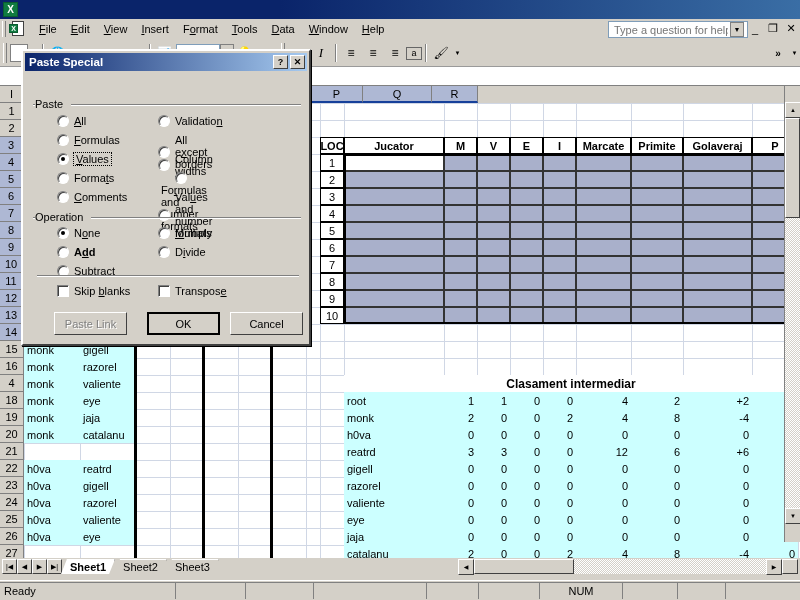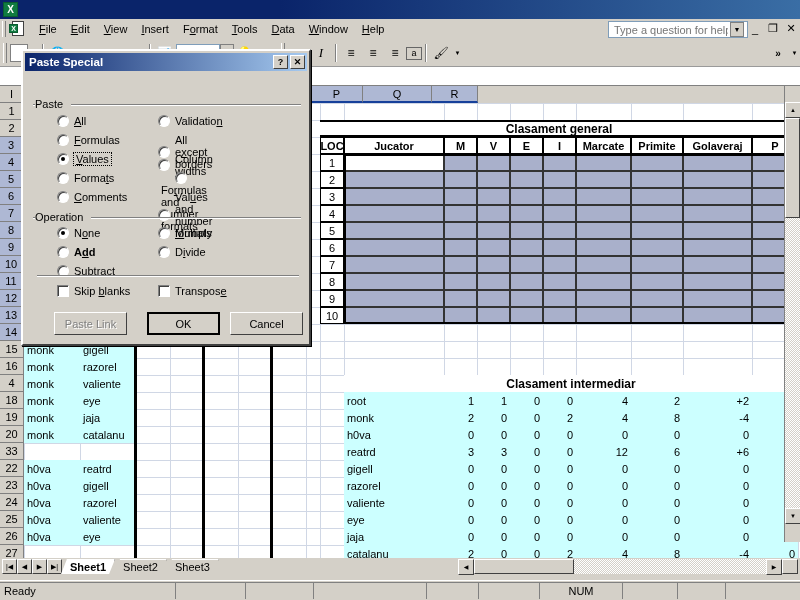--- a/index.html
+++ b/index.html
@@ -297,21 +297,21 @@
         <div class="rh sel">11</div>
         <div class="rh sel">12</div>
         <div class="rh sel">13</div>
         <div class="rh sel">14</div>
         <div class="rh">15</div>
         <div class="rh">16</div>
         <div class="rh">4</div>
         <div class="rh">18</div>
         <div class="rh">19</div>
         <div class="rh">20</div>
-        <div class="rh">33</div>
+        <div class="rh">21</div>
         <div class="rh">22</div>
         <div class="rh">23</div>
         <div class="rh">24</div>
         <div class="rh">25</div>
         <div class="rh">26</div>
         <div class="rh">27</div>
       </div>
     <div class="cellarea" id="cellarea">
         <div class="gline-v" style="left: 0px;"></div>
         <div class="gline-v" style="left: 56px;"></div>
@@ -353,21 +353,20 @@
         <div class="gline-h" style="top: 289px;"></div>
         <div class="gline-h" style="top: 306px;"></div>
         <div class="gline-h" style="top: 323px;"></div>
         <div class="gline-h" style="top: 340px;"></div>
         <div class="gline-h" style="top: 357px;"></div>
         <div class="gline-h" style="top: 374px;"></div>
         <div class="gline-h" style="top: 391px;"></div>
         <div class="gline-h" style="top: 408px;"></div>
         <div class="gline-h" style="top: 425px;"></div>
         <div class="gline-h" style="top: 442px;"></div>
-        <div class="cell bold ctr" style="left: 296px; top: 17px; width: 478px; border-top: 2px solid rgb(0, 0, 0); border-bottom: 2px solid rgb(0, 0, 0); background: rgb(255, 255, 255); font-size: 12px;">Clasament general</div>
         <div class="cell bold ctr" style="left: 296px; top: 34px; width: 24px; background: rgb(255, 255, 255); border: 1px solid rgb(0, 0, 0);">LOC</div>
         <div class="cell bold ctr" style="left: 320px; top: 34px; width: 100px; background: rgb(255, 255, 255); border: 1px solid rgb(0, 0, 0);">Jucator</div>
         <div class="cell bold ctr" style="left: 420px; top: 34px; width: 33px; background: rgb(255, 255, 255); border: 1px solid rgb(0, 0, 0);">M</div>
         <div class="cell bold ctr" style="left: 453px; top: 34px; width: 33px; background: rgb(255, 255, 255); border: 1px solid rgb(0, 0, 0);">V</div>
         <div class="cell bold ctr" style="left: 486px; top: 34px; width: 33px; background: rgb(255, 255, 255); border: 1px solid rgb(0, 0, 0);">E</div>
         <div class="cell bold ctr" style="left: 519px; top: 34px; width: 33px; background: rgb(255, 255, 255); border: 1px solid rgb(0, 0, 0);">I</div>
         <div class="cell bold ctr" style="left: 552px; top: 34px; width: 55px; background: rgb(255, 255, 255); border: 1px solid rgb(0, 0, 0);">Marcate</div>
         <div class="cell bold ctr" style="left: 607px; top: 34px; width: 52px; background: rgb(255, 255, 255); border: 1px solid rgb(0, 0, 0);">Primite</div>
         <div class="cell bold ctr" style="left: 659px; top: 34px; width: 69px; background: rgb(255, 255, 255); border: 1px solid rgb(0, 0, 0);">Golaveraj</div>
         <div class="cell bold ctr" style="left: 728px; top: 34px; width: 46px; background: rgb(255, 255, 255); border: 1px solid rgb(0, 0, 0);">P</div>

